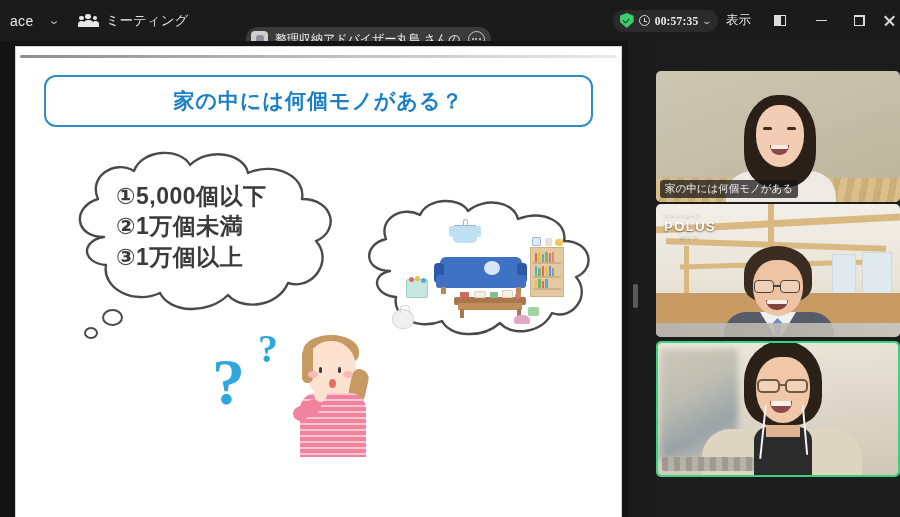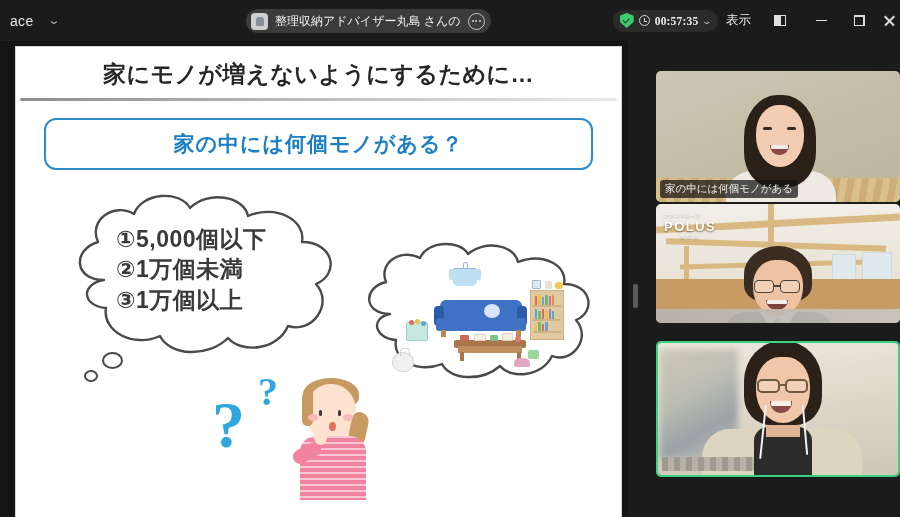--- a/index.html
+++ b/index.html
@@ -32,21 +32,21 @@
     position: absolute; background: #e8e8e8; border-radius: 50%;
   }
   .people-ico i.h1 { width: 5.5px; height: 5.5px; left: 6.5px; top: 0px; }
   .people-ico i.h2 { width: 4.5px; height: 4.5px; left: 0.5px; top: 2px; }
   .people-ico i.h3 { width: 4.5px; height: 4.5px; right: 0.5px; top: 2px; }
   .people-ico i.b1 { width: 11px; height: 7px; left: 4px; top: 6.5px; border-radius: 5px 5px 2px 2px; }
   .people-ico i.b2 { width: 7px; height: 6px; left: -1px; top: 7.5px; border-radius: 4px 4px 1px 1px; }
   .people-ico i.b3 { width: 7px; height: 6px; right: -1px; top: 7.5px; border-radius: 4px 4px 1px 1px; }
 
   .tb-center {
-    position: absolute; left: 246px; top: 9px;
+    position: absolute; left: 246px; top: 27px;
     height: 24px; background: #3b3b3b; border-radius: 13px;
     display: flex; align-items: center; gap: 7px; padding: 0 6px 0 5px;
   }
   .tb-avatar {
     width: 17px; height: 17px; border-radius: 4px;
     background: #cfcfcf; position: relative; flex: none;
   }
   .tb-avatar::after{
     content:""; position:absolute; left:4.5px; top:4px; width:8px; height:9px;
     background:#8a8f99; border-radius:3px 3px 1px 1px;
@@ -219,21 +219,21 @@
   .finger { position:absolute; left:45px; top:52px; width:5px; height:14px; background:#fde2cf; border-radius:3px; transform:rotate(10deg); }
 
   
   .divider { position:absolute; left:628px; top:41px; width:26px; height:476px; background:#1b1b1b; }
   .grip { position:absolute; left:5px; top:243px; width:5px; height:24px; background:#5a5a5a; border-radius:2px; }
 
   
   .videos { position:absolute; left:656px; top:41px; width:244px; height:476px; }
   .vtile { position:absolute; left:0; width:244px; overflow:hidden; border-radius:5px; }
   .v1 { top:30px; height:131px; }
-  .v2 { top:163px; height:119px; }
+  .v2 { top:163px; height:133px; }
   .v3 { top:300px; height:136px; border:2.5px solid #35d47f; }
 
   .v1bg { position:absolute; inset:0; background: linear-gradient(160deg,#cdc6b3 0%, #c4bca6 55%, #bdb49d 100%); }
   .v1 .floor { position:absolute; left:0; bottom:0; width:100%; height:24px;
     background: repeating-linear-gradient(100deg,#d9bf8c 0 7px,#cdae78 7px 14px); }
   .p1-hair { position:absolute; left:88px; top:24px; width:72px; height:92px; background:#2a2018; border-radius:46% 46% 38% 38%; }
   .p1-face { position:absolute; left:100px; top:34px; width:48px; height:62px; background:#f2cdb4; border-radius:46% 46% 50% 50%; }
   .p1-eye { position:absolute; top:56px; width:9px; height:2.6px; background:#3b2b20; border-radius:2px; }
   .p1-eye.l{left:107px;} .p1-eye.r{left:131px;}
   .p1-mouth { position:absolute; left:114px; top:74px; width:19px; height:10px; background:#8a4a46; border-radius:0 0 9px 9px; }
@@ -290,20 +290,31 @@
 </style>
 </head>
 <body>
 
 <div id="app">
 
   <div class="topbar">
     <div class="tb-left">
       <span class="tb-workspace">ace</span>
       <span class="tb-chev">⌄</span>
+      <div class="tb-meeting">
+        <span class="people-ico">
+          <i class="h1"></i>
+            <i class="h2"></i>
+            <i class="h3"></i>
+          <i class="b1"></i>
+            <i class="b2"></i>
+            <i class="b3"></i>
+        </span>
+        <span class="tb-meeting-label">ミーティング</span>
+      </div>
     </div>
 
     <div class="tb-center">
       <span class="tb-avatar"></span>
       <span class="tb-center-label">整理収納アドバイザー丸島 さんの</span>
       <span class="dots-btn">
           <i></i>
           <i></i>
           <i></i>
         </span>
@@ -328,21 +339,20 @@
         </div>
       <div class="wbtn" style="width:22px">
           <span class="close-x"></span>
         </div>
     </div>
   </div>
 
   <div class="stage">
     <div class="slide">
 
-      <div class="slide-title">家にモノが増えないようにするために…</div>
       <div class="title-rule"></div>
 
       <div class="qbox">
         <span class="qbox-text">家の中には何個モノがある？</span>
       </div>
 
       <div class="body-area">
 
         <div class="cloud-left">
           <svg width="310" height="175" viewBox="0 0 310 175">

